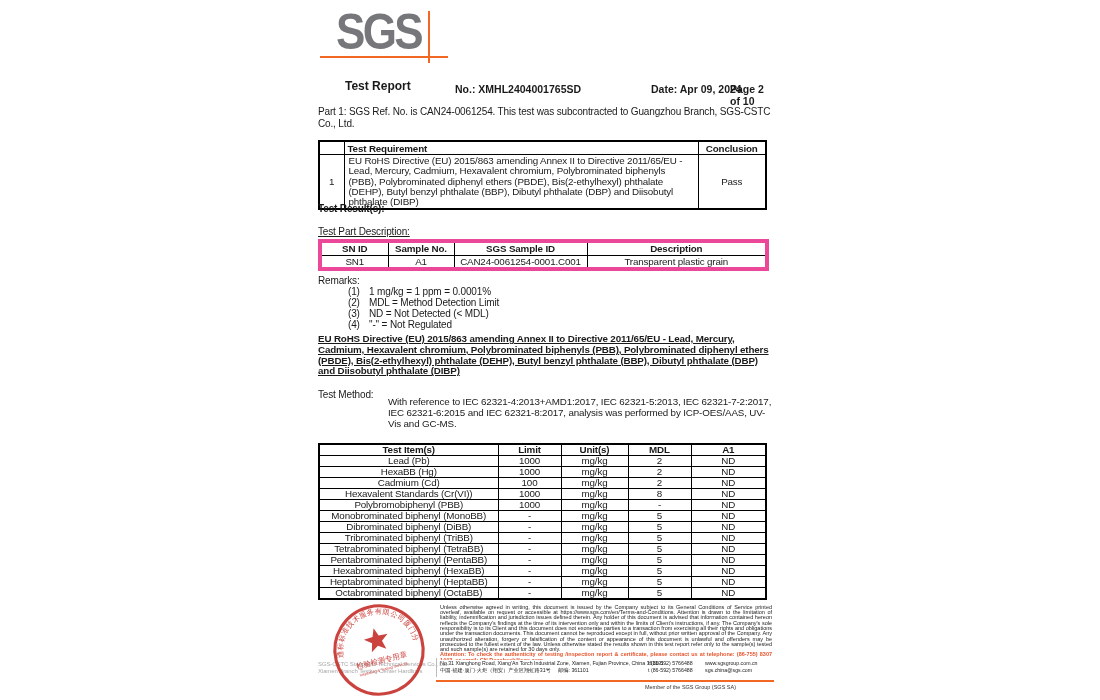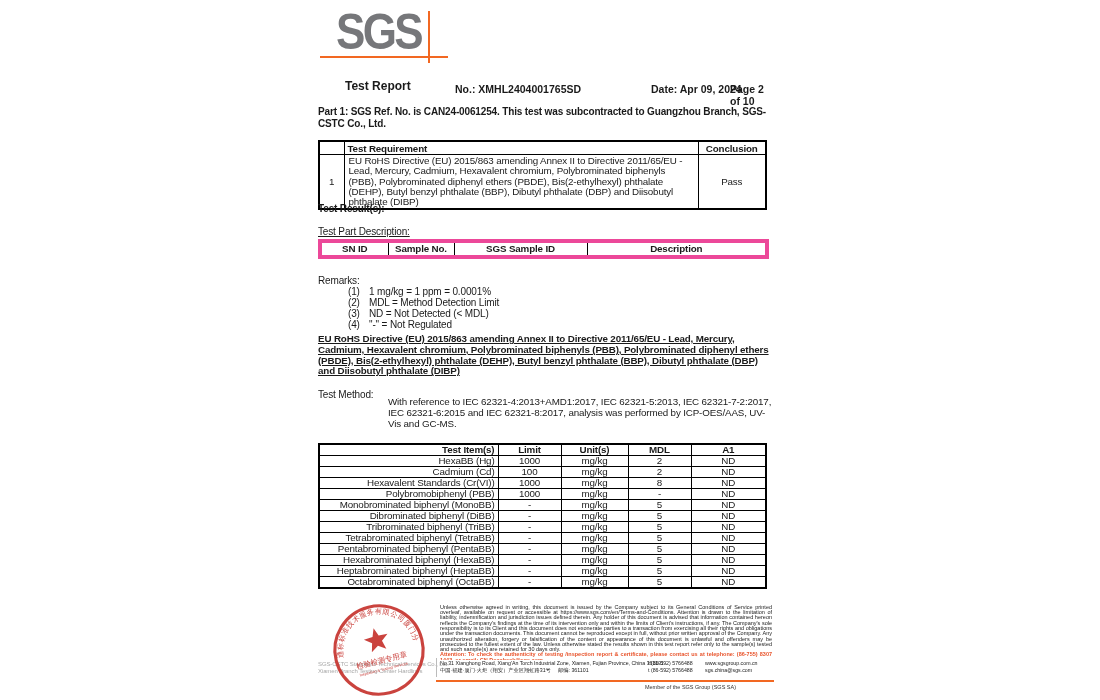--- a/index.html
+++ b/index.html
@@ -13,21 +13,21 @@
 
   
   .logo-text{left:18px;top:8px;font-size:50px;font-weight:bold;color:#76777a;
     letter-spacing:-3px;line-height:48px;transform:scaleX(.88);transform-origin:left top;}
   .logo-hline{left:2px;top:56px;width:128px;height:2px;background:#f26822;}
   .logo-vline{left:110px;top:11px;width:2px;height:52px;background:#f26822;}
 
   
   .h-title{left:27px;top:79px;font-size:12px;font-weight:bold;}
   .h-meta{top:83px;font-size:10.5px;font-weight:bold;}
-  .part1{left:0;top:106px;width:454px;font-size:10px;font-weight:bold;line-height:11.5px;letter-spacing:-.15px;}
+  .part1{left:0;top:106px;width:454px;font-size:10px;font-weight:normal;line-height:11.5px;letter-spacing:-.15px;}
 
   table{border-collapse:collapse;table-layout:fixed;}
   td,th{border:1px solid #000;font-size:9.8px;letter-spacing:-.15px;padding:0 3px;overflow:hidden;}
   th{font-weight:bold;}
   .tbl1{left:0;top:140px;width:447px;border:2px solid #000;}
   .tbl1 th{height:12px;text-align:left;}
   .tbl1 .c-con{text-align:center;}
   .tbl1 .req-cell{line-height:10.3px;padding:1px 4px;}
   .tbl1 .num-cell{text-align:center;}
 
@@ -43,21 +43,21 @@
   .remark-item .rnum{width:21px;flex:none;}
 
   .rohs{left:0;top:334px;width:456px;font-size:9.8px;font-weight:bold;line-height:10.8px;
     letter-spacing:-.15px;text-decoration:underline;}
 
   .tm-label{left:0;top:389px;font-size:10px;letter-spacing:-.15px;}
   .tm-text{left:70px;top:389px;width:384px;font-size:9.8px;line-height:10.8px;letter-spacing:-.15px;margin-top:8px;}
 
   .tbl3{left:0;top:443px;width:447px;border:2px solid #000;}
   .tbl3 td,.tbl3 th{height:10px;line-height:10px;text-align:center;padding:0 3px;}
-  .tbl3 td:first-child,.tbl3 th:first-child{text-align:right;}
+  .tbl3 td:first-child,.tbl3 th:first-child{text-align:center;}
 
   
   .stamp{left:12px;top:601px;width:98px;height:98px;transform:rotate(-14deg);opacity:.93;}
   .company-gray{left:0;top:660px;width:300px;color:#a9a9a9;}
   .tiny{transform:scale(.5);transform-origin:0 0;}
   .company-gray .tiny{width:400px;font-size:12px;line-height:14px;letter-spacing:-.2px;}
 
   .fineprint{left:122px;top:604px;width:332px;height:56px;overflow:hidden;}
   .fineprint .tiny{width:664px;font-size:11px;line-height:10.6px;text-align:justify;color:#222;}
   .attention{color:#e8542c;font-weight:bold;}
@@ -119,20 +119,26 @@
         <col style="width:66px">
         <col style="width:133px">
         <col style="width:180px">
       </colgroup>
     <tbody>
         <tr>
       <th>SN ID</th>
       <th>Sample No.</th>
       <th>SGS Sample ID</th>
       <th>Description</th>
+    </tr>
+    <tr>
+      <td>SN1</td>
+      <td>A1</td>
+      <td>CAN24-0061254-0001.C001</td>
+      <td>Transparent plastic grain</td>
     </tr>
   </tbody>
     </table>
 
   <div class="abs remarks-lbl">Remarks:</div>
   <div class="abs remarks">
     <div class="remark-item">
       <span class="rnum">(1)</span>
       <span>1 mg/kg = 1 ppm = 0.0001%</span>
     </div>
@@ -165,20 +171,27 @@
       </colgroup>
     <tbody>
         <tr>
       <th>Test Item(s)</th>
       <th>Limit</th>
       <th>Unit(s)</th>
       <th>MDL</th>
       <th>A1</th>
     </tr>
     <tr>
+          <td>Lead (Pb)</td>
+          <td>1000</td>
+          <td>mg/kg</td>
+          <td>2</td>
+          <td>ND</td>
+        </tr>
+    <tr>
           <td>HexaBB (Hg)</td>
           <td>1000</td>
           <td>mg/kg</td>
           <td>2</td>
           <td>ND</td>
         </tr>
     <tr>
           <td>Cadmium (Cd)</td>
           <td>100</td>
           <td>mg/kg</td>

